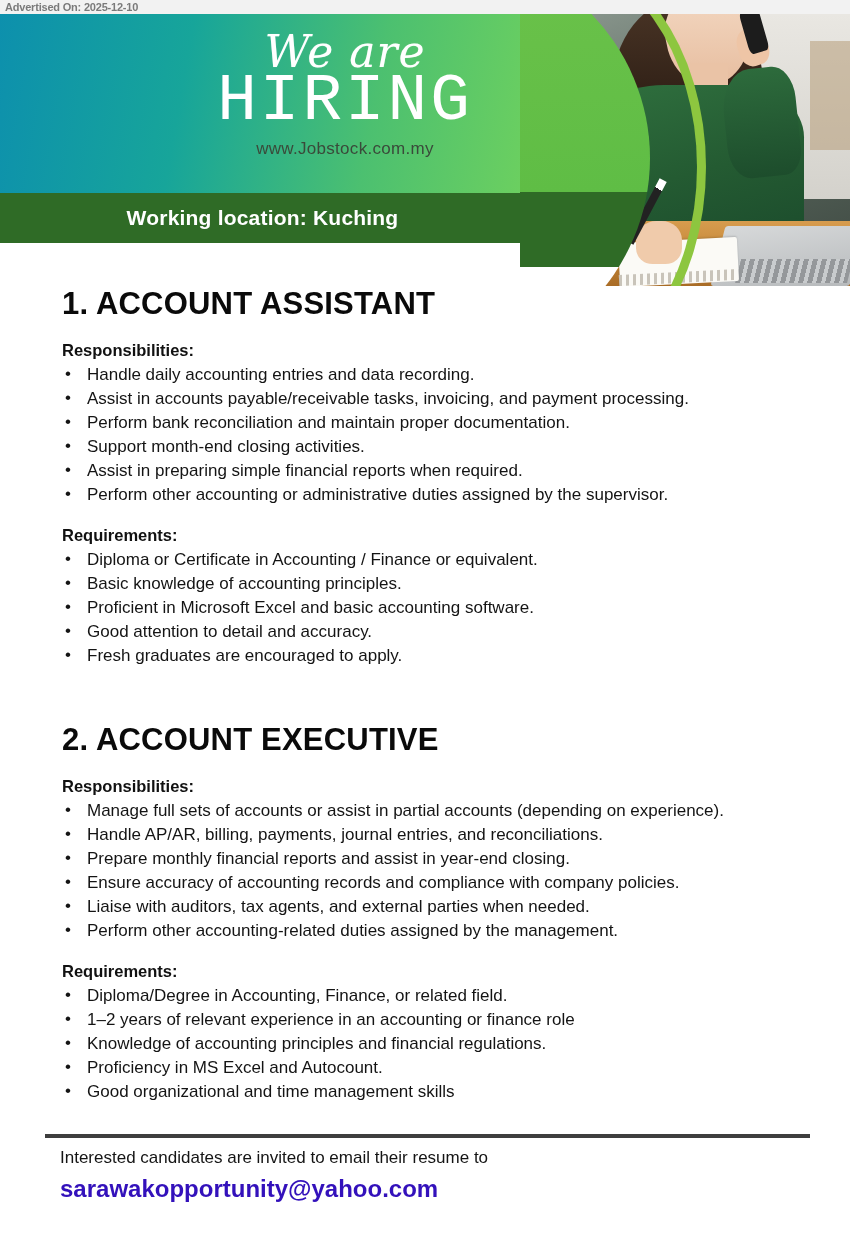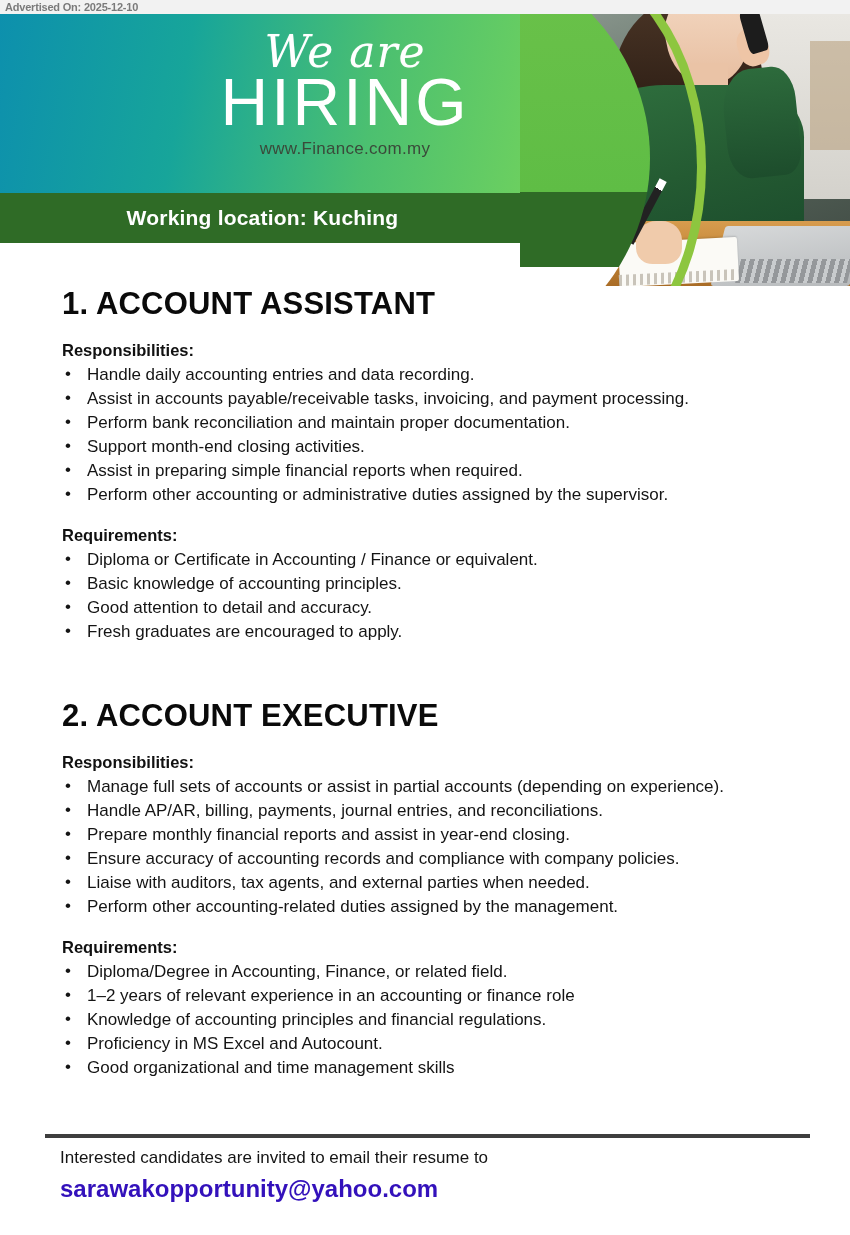--- a/index.html
+++ b/index.html
@@ -58,21 +58,21 @@
   .we-are {
     font-family: "DejaVu Serif", serif;
     font-style: italic;
     font-size: 44px;
     line-height: 48px;
     color: #ffffff;
     letter-spacing: 1px;
     text-shadow: 0 0 1px rgba(255,255,255,0.35);
   }
   .hiring {
-    font-family: Liberation Sans, sans-serif;
+    font-family: Liberation Mono, monospace;
     font-size: 66px;
     line-height: 64px;
     color: #ffffff;
     letter-spacing: 3px;
     font-weight: 300;
     margin-top: -6px;
   }
   .site-url {
     font-family: "Liberation Sans", sans-serif;
     font-size: 17px;
@@ -362,21 +362,21 @@
 <div class="ad-strip">
   <div class="ad-strip-text">Advertised On: 2025-12-10</div>
 </div>
 
 <div class="banner">
   <div class="banner-gradient"></div>
 
   <div class="banner-title-wrap">
     <div class="we-are">We are</div>
     <div class="hiring">HIRING</div>
-    <div class="site-url">www.Finance.com.my</div>
+    <div class="site-url">www.Jobstock.com.my</div>
   </div>
 
   <div class="loc-bar">
     <div class="loc-text">Working location: Kuching</div>
   </div>
 
   <div class="photo">
     <div class="ph-bg"></div>
     <div class="ph-window"></div>
     <div class="ph-wall"></div>
@@ -421,20 +421,21 @@
     </ul>
   </div>
 
   <div class="gap-sm"></div>
 
   <div class="section">
     <div class="section-head">Requirements:</div>
     <ul class="bullets">
       <li>Diploma or Certificate in Accounting / Finance or equivalent.</li>
       <li>Basic knowledge of accounting principles.</li>
+      <li>Proficient in Microsoft Excel and basic accounting software.</li>
       <li>Good attention to detail and accuracy.</li>
       <li>Fresh graduates are encouraged to apply.</li>
     </ul>
   </div>
 
   <div class="gap-md"></div>
 
   <h1 class="job-title job2-title">2. ACCOUNT EXECUTIVE</h1>
   <div class="gap-sm"></div>
 

